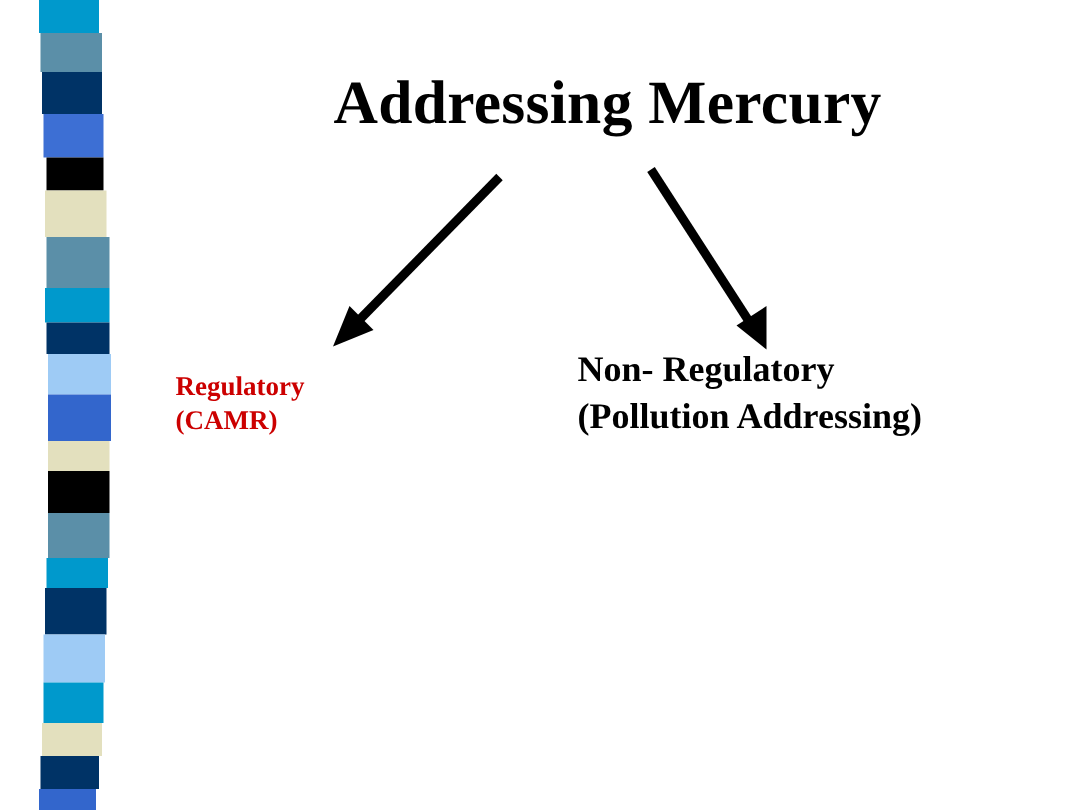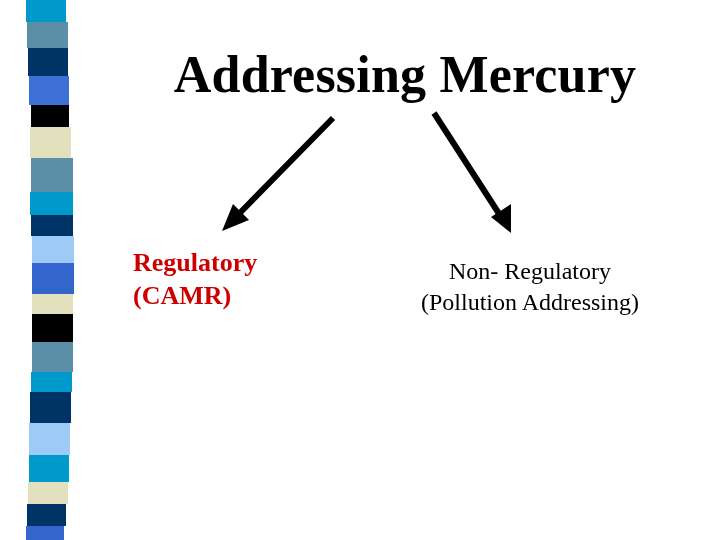--- a/index.html
+++ b/index.html
@@ -28,56 +28,56 @@
     position: absolute;
   }
 
   
   #slide-title {
     position: absolute;
     left: 110px;
     top: 46px;
     width: 590px;
     text-align: center;
-    font-size: 52px;
+    font-size: 41px;
     font-weight: bold;
     color: #000000;
     letter-spacing: 0.2px;
     line-height: 1.1;
     white-space: nowrap;
   }
 
   
   .arrow-svg {
     position: absolute;
     overflow: visible;
   }
   #arrow-left-svg  { left: 200px; top: 100px; }
   #arrow-right-svg { left: 415px; top: 100px; }
 
   
   #label-regulatory {
     position: absolute;
-    left: 133px;
+    left: 117px;
     top: 246px;
     width: 230px;
     text-align: left;
-    font-size: 26px;
+    font-size: 18px;
     font-weight: bold;
     color: #CC0000;
     line-height: 1.28;
   }
   #label-nonregulatory {
     position: absolute;
     left: 385px;
-    top: 256px;
+    top: 232px;
     width: 290px;
-    text-align: center;
+    text-align: left;
     font-size: 24px;
-    font-weight: normal;
+    font-weight: bold;
     color: #000000;
     line-height: 1.28;
   }
   .line { display: block; }
 </style>
 </head>
 <body>
 
 <div id="slide" style="background: rgb(255, 255, 255);">
 

